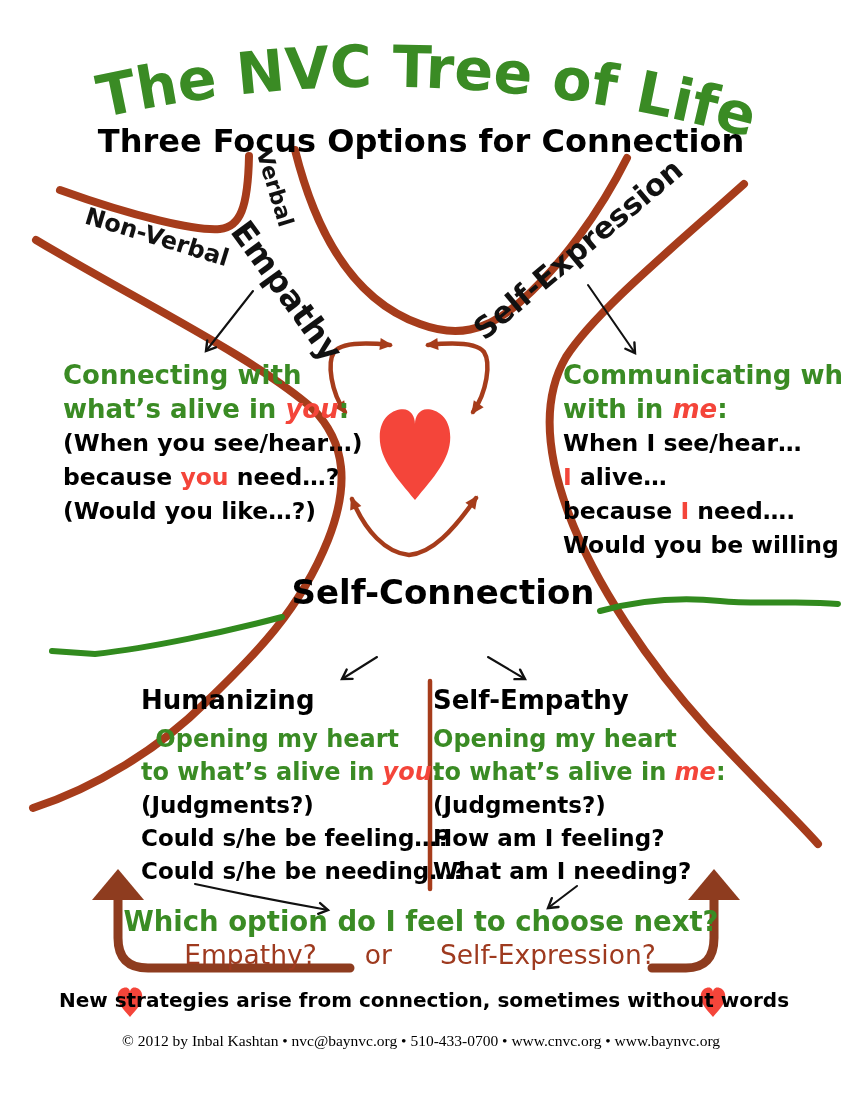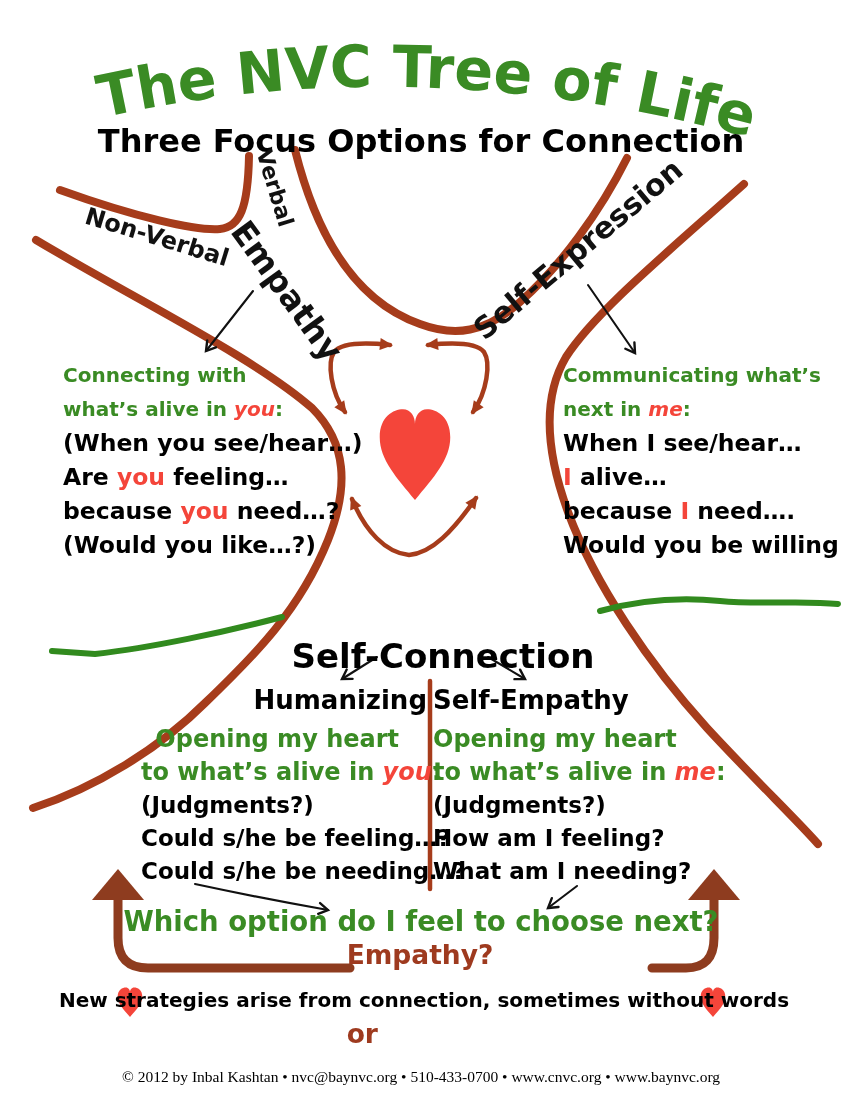--- a/index.html
+++ b/index.html
@@ -15,31 +15,31 @@
   .stroke-ground{stroke:var(--ground);fill:none;stroke-linecap:round;stroke-linejoin:round;}
   .stroke-arrow{stroke:var(--arrow);fill:none;stroke-linecap:round;}
   .fill-arrow{fill:var(--arrow);}
   .fill-red{fill:var(--red);}
   .blk{stroke:#111;fill:none;stroke-width:2.1;stroke-linecap:round;}
   .label{white-space:nowrap;font-weight:bold;color:#111;}
   .subtitle{font-size:32px;font-weight:bold;color:#000;white-space:nowrap;}
   .block{font-weight:bold;font-size:23.5px;line-height:34px;}
   .tl{white-space:pre;color:#000;}
   .tl.green{color:var(--green);}
-  .block .tl.green{font-size:20px;}
+  .block .tl.green{font-size:26px;}
   span.red{color:var(--red);}
   span.it{font-style:italic;}
   .sc-title{font-size:34px;font-weight:bold;color:#000;white-space:nowrap;}
   .col{font-weight:bold;font-size:23px;line-height:33px;}
   .col .tl.green{font-size:24px;}
   .col-title{font-size:26px;font-weight:bold;color:#000;margin-bottom:6px;}
-  .hum .col-title{text-align:right;}
+  .hum .col-title{}
   .hum .lines .tl:first-child{text-align:right;padding-right:28px;}
   .question{font-size:27.5px;font-weight:bold;color:var(--green);white-space:nowrap;}
-  .optrow{display:flex;gap:48px;align-items:baseline;font-size:26.5px;font-weight:bold;color:var(--options);white-space:nowrap;flex-direction:column;}
+  .optrow{display:flex;gap:48px;align-items:baseline;font-size:26.5px;font-weight:normal;color:var(--options);white-space:nowrap;}
   .strategies{font-size:20px;font-weight:bold;color:#000;white-space:nowrap;}
   .footer{font-family:"Liberation Serif","DejaVu Serif",serif;font-size:15.5px;color:#000;white-space:nowrap;}
   .ctr{transform:translateX(-50%);}
 </style>
 </head>
 <body>
 
 <svg class="abs" style="left:0;top:0" width="842" height="1093" viewBox="0 0 842 1093">
   <defs>
     <marker id="mBrown" markerUnits="userSpaceOnUse" markerWidth="16" markerHeight="14" refX="11" refY="7" orient="auto-start-reverse">
@@ -103,35 +103,34 @@
 
 <div class="abs label" style="left:157px;top:237px;font-size:24px;transform:translate(-50%,-50%) rotate(17deg)">Non-Verbal</div>
 <div class="abs label" style="left:275px;top:188px;font-size:22px;transform:translate(-50%,-50%) rotate(73deg)">Verbal</div>
 <div class="abs label" style="left:287px;top:291px;font-size:33px;transform:translate(-50%,-50%) rotate(54deg)">Empathy</div>
 <div class="abs label" style="left:578px;top:249px;font-size:30px;transform:translate(-50%,-50%) rotate(-40deg)">Self-Expression</div>
 
 <div class="abs block" style="left:63px;top:358px">
     <div class="tl green"><span>Connecting with</span></div>
     <div class="tl green"><span>what’s alive in </span><span class="red it">you</span><span>:</span></div>
     <div class="tl black"><span>(When you see/hear…)</span></div>
-    <div class="tl black"><span>Are </span><span class="red">you</span><span> feeling…</span></div>
     <div class="tl black"><span>because </span><span class="red">you</span><span> need…?</span></div>
     <div class="tl black"><span>(Would you like…?)</span></div>
   </div>
 
 <div class="abs block" style="left:563px;top:358px">
     <div class="tl green"><span>Communicating what’s</span></div>
-    <div class="tl green"><span>next in </span><span class="red it">me</span><span>:</span></div>
+    <div class="tl green"><span>with in </span><span class="red it">me</span><span>:</span></div>
     <div class="tl black"><span>When I see/hear…</span></div>
     <div class="tl black"><span class="red">I</span><span> alive…</span></div>
     <div class="tl black"><span>because </span><span class="red">I</span><span> need….</span></div>
     <div class="tl black"><span>Would you be willing to…?</span></div>
   </div>
 
-<div class="abs sc-title ctr" style="left:443px;top:636px">Self-Connection</div>
+<div class="abs sc-title ctr" style="left:443px;top:572px">Self-Connection</div>
 
 <div class="abs col hum" style="left:141px;top:684px;width:286px">
   <div class="col-title">Humanizing</div>
   <div class="lines">
       <div class="tl green"><span>Opening my heart</span></div>
       <div class="tl green"><span>to what’s alive in </span><span class="red it">you</span><span>:</span></div>
       <div class="tl black"><span>(Judgments?)</span></div>
       <div class="tl black"><span>Could s/he be feeling…?</span></div>
       <div class="tl black"><span>Could s/he be needing…?</span></div>
     </div>
@@ -146,17 +145,18 @@
       <div class="tl black"><span>How am I feeling?</span></div>
       <div class="tl black"><span>What am I needing?</span></div>
     </div>
 </div>
 
 <div class="abs question ctr" style="left:421px;top:905px">Which option do I feel to choose next?</div>
 
 <div class="abs optrow ctr" style="left:420px;top:939px">
   <span>Empathy?</span>
   <span>or</span>
+  <span>Self-Expression?</span>
 </div>
 
 <div class="abs strategies ctr" style="left:424px;top:988px">New strategies arise from connection, sometimes without words</div>
 
-<div class="abs footer ctr" style="left:421px;top:1068px">© 2012 by Inbal Kashtan • nvc@baynvc.org • 510-433-0700 • www.cnvc.org • www.baynvc.org</div>
+<div class="abs footer ctr" style="left:421px;top:1032px">© 2012 by Inbal Kashtan • nvc@baynvc.org • 510-433-0700 • www.cnvc.org • www.baynvc.org</div>
 
 </body></html>

